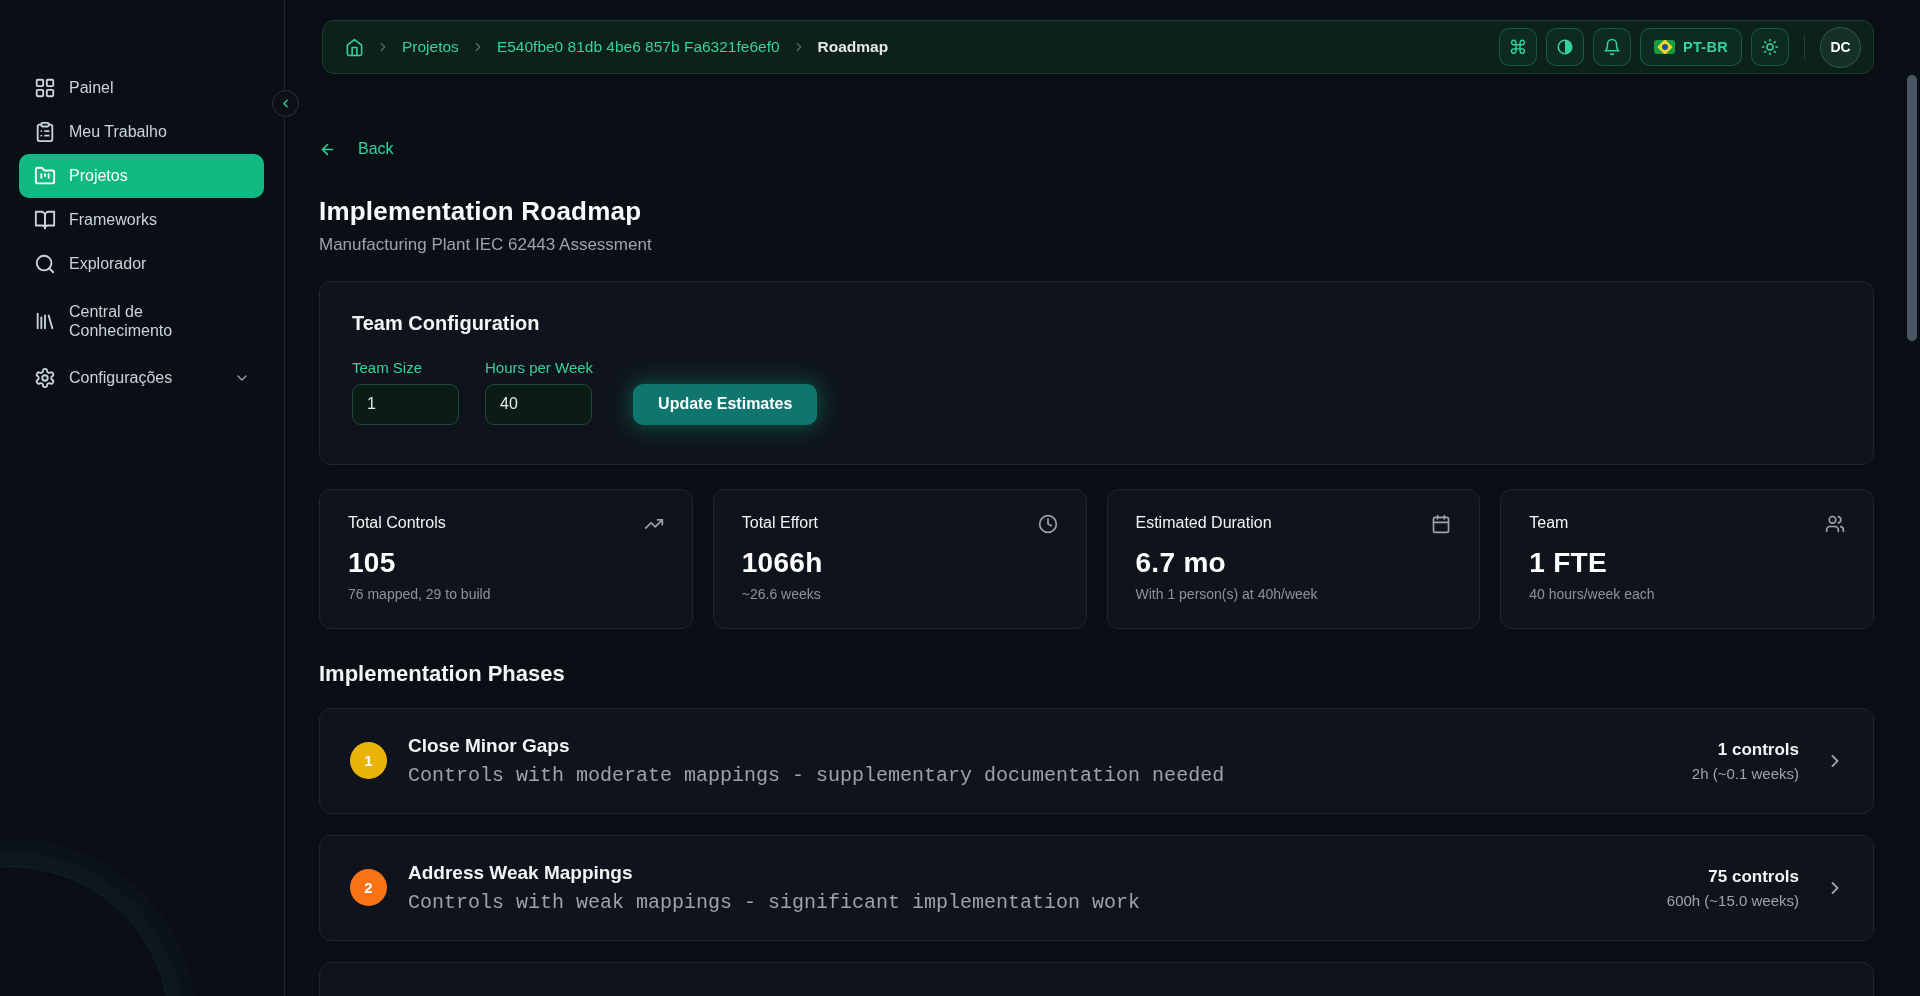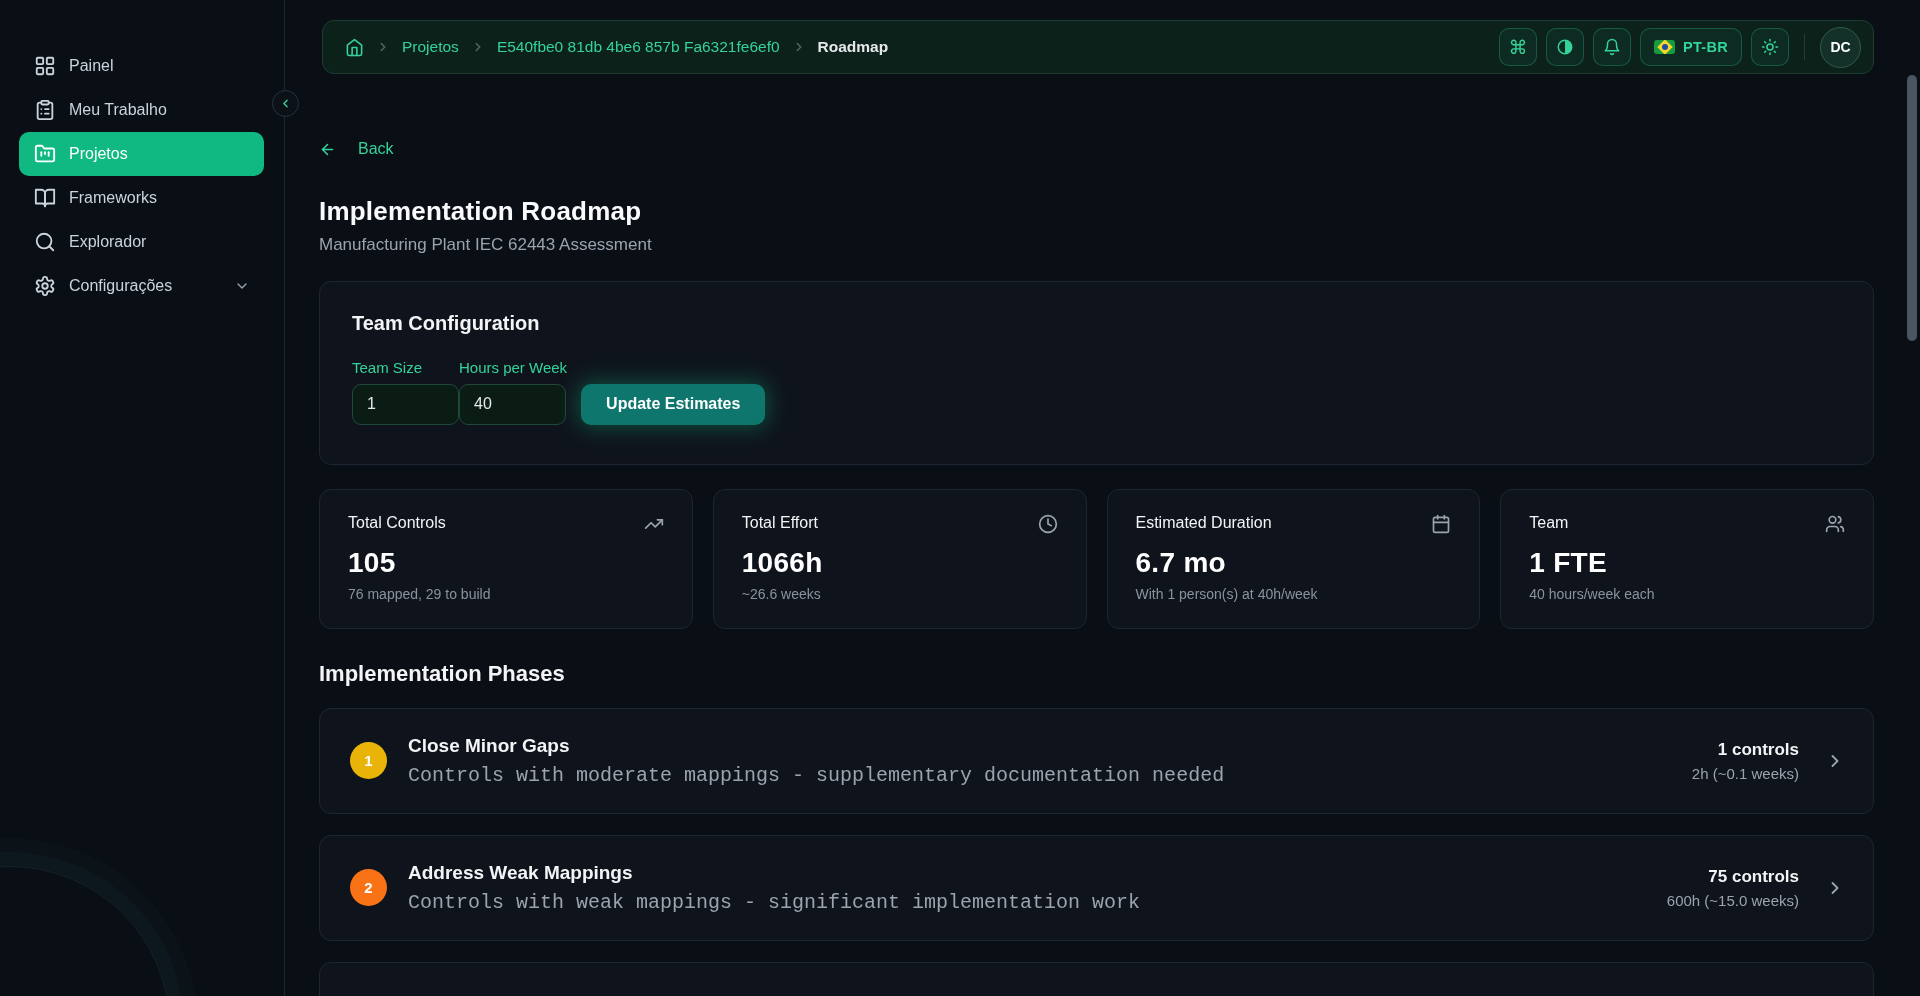--- a/index.html
+++ b/index.html
@@ -10,21 +10,21 @@
     color:#e5e7eb;
     position:relative;
   }
   svg { display:block; }
 
   
   .sidebar {
     position:absolute; left:0; top:0; width:285px; height:996px;
     background:#0a0e15; border-right:1px solid #1d2733;
   }
-  .sidebar-nav { padding-top:44px; }
+  .sidebar-nav { padding-top:66px; }
   .side-item {
     display:flex; align-items:center; gap:13px;
     margin:0 20px 0 19px; padding:0 0 0 15px;
     height:44px; border-radius:10px;
     color:#cbd3dc; font-size:16px; cursor:pointer;
   }
   .side-item .lbl { line-height:1.2; }
   .side-item.tall { height:70px; }
   .side-item.active { background:#10b981; color:#ffffff; font-weight:500; }
   .side-item .ic { width:22px; height:22px; flex:0 0 22px; color:inherit; }
@@ -81,21 +81,21 @@
   }
   .back-link svg { width:17px; height:17px; }
   .page-title { margin-top:34px; font-size:26px; font-weight:700; color:#f9fafb; letter-spacing:.2px; }
   .page-subtitle { margin-top:8px; font-size:17px; color:#9ca3af; }
 
   .card {
     background:#0f141c; border:1px solid #1d2632; border-radius:12px;
   }
   .team-card { margin-top:26px; height:184px; padding:30px 32px; }
   .team-card h2 { font-size:20px; font-weight:700; color:#f3f4f6; }
-  .team-form { display:flex; align-items:flex-end; margin-top:24px; }
+  .team-form { display:flex; align-items:flex-end; gap:26px; margin-top:24px; }
   .field label { display:block; color:#34d399; font-size:15px; margin-bottom:8px; }
   .field input {
     width:107px; height:41px; background:#0b1c15; border:1px solid #20483a;
     border-radius:9px; color:#e5e7eb; font-size:16px; padding:0 14px;
     font-family:"Liberation Sans", sans-serif; outline:none;
   }
   .update-btn {
     height:41px; padding:0 25px; border:none; border-radius:10px;
     background:#0f766e; color:#ffffff; font-size:16px; font-weight:700;
     font-family:"Liberation Sans", sans-serif; cursor:pointer;
@@ -203,20 +203,31 @@
     <div class="side-item">
       <span class="ic">
         <svg viewBox="0 0 24 24" fill="none" stroke="currentColor" stroke-width="2" stroke-linecap="round" stroke-linejoin="round">
             <circle cx="11" cy="11" r="8"></circle>
             <path d="m21 21-4.35-4.35"></path>
           </svg>
       </span>
       <span class="lbl">Explorador</span>
     </div>
 
+    <div class="side-item tall">
+      <span class="ic">
+        <svg viewBox="0 0 24 24" fill="none" stroke="currentColor" stroke-width="2" stroke-linecap="round" stroke-linejoin="round">
+            <path d="m16 6 4 14"></path>
+            <path d="M12 6v14"></path>
+            <path d="M8 8v12"></path>
+            <path d="M4 4v16"></path>
+          </svg>
+      </span>
+      <span class="lbl" style="max-width:150px;">Central de Conhecimento</span>
+    </div>
 
     <div class="side-item">
       <span class="ic">
         <svg viewBox="0 0 24 24" fill="none" stroke="currentColor" stroke-width="2" stroke-linecap="round" stroke-linejoin="round">
             <path d="M12.22 2h-.44a2 2 0 0 0-2 2v.18a2 2 0 0 1-1 1.73l-.43.25a2 2 0 0 1-2 0l-.15-.08a2 2 0 0 0-2.73.73l-.22.38a2 2 0 0 0 .73 2.73l.15.1a2 2 0 0 1 1 1.72v.51a2 2 0 0 1-1 1.74l-.15.09a2 2 0 0 0-.73 2.73l.22.38a2 2 0 0 0 2.73.73l.15-.08a2 2 0 0 1 2 0l.43.25a2 2 0 0 1 1 1.73V20a2 2 0 0 0 2 2h.44a2 2 0 0 0 2-2v-.18a2 2 0 0 1 1-1.73l.43-.25a2 2 0 0 1 2 0l.15.08a2 2 0 0 0 2.73-.73l.22-.39a2 2 0 0 0-.73-2.73l-.15-.08a2 2 0 0 1-1-1.74v-.5a2 2 0 0 1 1-1.74l.15-.09a2 2 0 0 0 .73-2.73l-.22-.38a2 2 0 0 0-2.73-.73l-.15.08a2 2 0 0 1-2 0l-.43-.25a2 2 0 0 1-1-1.73V4a2 2 0 0 0-2-2z"></path>
             <circle cx="12" cy="12" r="3"></circle>
           </svg>
       </span>
       <span class="lbl">Configurações</span>
       <span class="chev">

